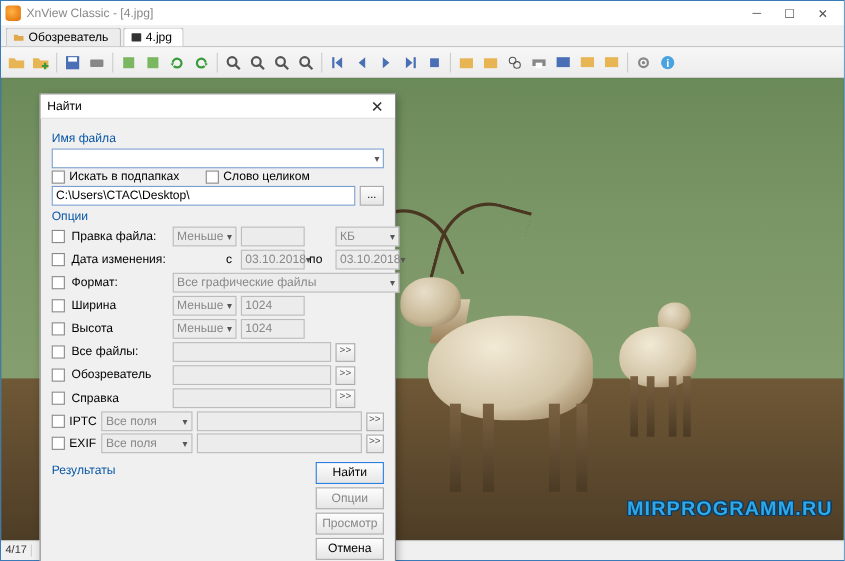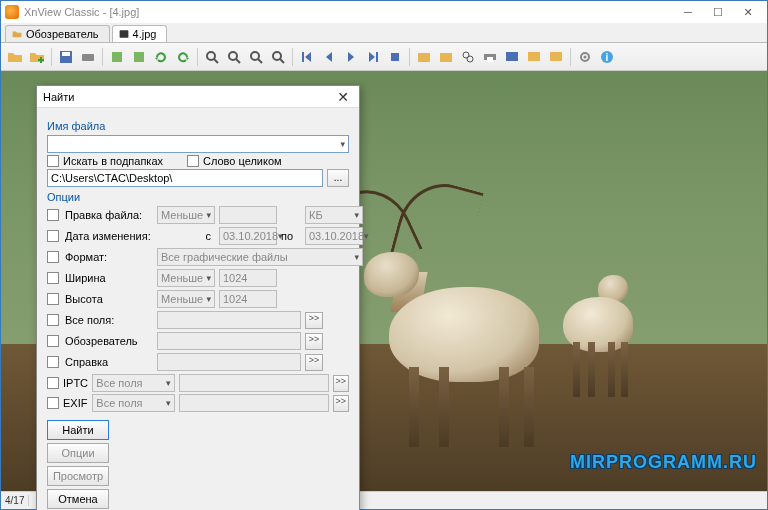--- a/index.html
+++ b/index.html
@@ -367,21 +367,21 @@
       <span>Высота</span>
       <div class="dlg-combo disabled">
           <span>Меньше</span>
           <span class="caret">▾</span>
         </div>
       <input class="dlg-input disabled" value="1024" style="">
       <span></span>
         <span></span>
 
       <div class="chk"></div>
-      <span>Все поля:</span>
+      <span>Все файлы:</span>
       <input class="dlg-input disabled" style="grid-column: 3 / 6;">
       <div class="expand-btn">&gt;&gt;</div>
 
       <div class="chk"></div>
       <span>Обозреватель</span>
       <input class="dlg-input disabled" style="grid-column: 3 / 6;">
       <div class="expand-btn">&gt;&gt;</div>
 
       <div class="chk"></div>
       <span>Справка</span>
@@ -404,20 +404,21 @@
       <span style="width:28px">EXIF</span>
       <div class="dlg-combo disabled" style="width:90px">
           <span>Все поля</span>
           <span class="caret">▾</span>
         </div>
       <input class="dlg-input disabled" style="flex: 1 1 0%;">
       <div class="expand-btn">&gt;&gt;</div>
     </div>
 
     <div style="display:flex;align-items:flex-start;margin-top:8px">
+      <div class="dlg-label" style="flex:1;margin-top:2px">Результаты</div>
       <div style="display:flex;flex-direction:column;gap:3px">
         <div class="dlg-btn primary">Найти</div>
         <div class="dlg-btn">Опции</div>
         <div class="dlg-btn">Просмотр</div>
         <div class="dlg-btn active">Отмена</div>
       </div>
     </div>
   </div>
 </div>
 

